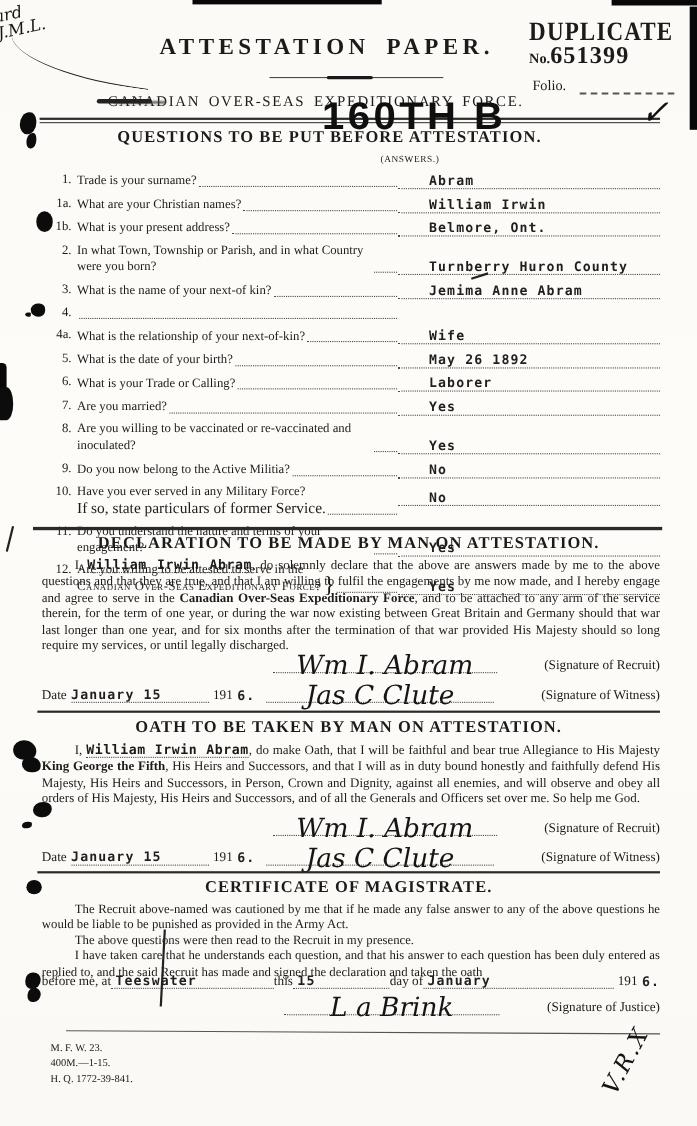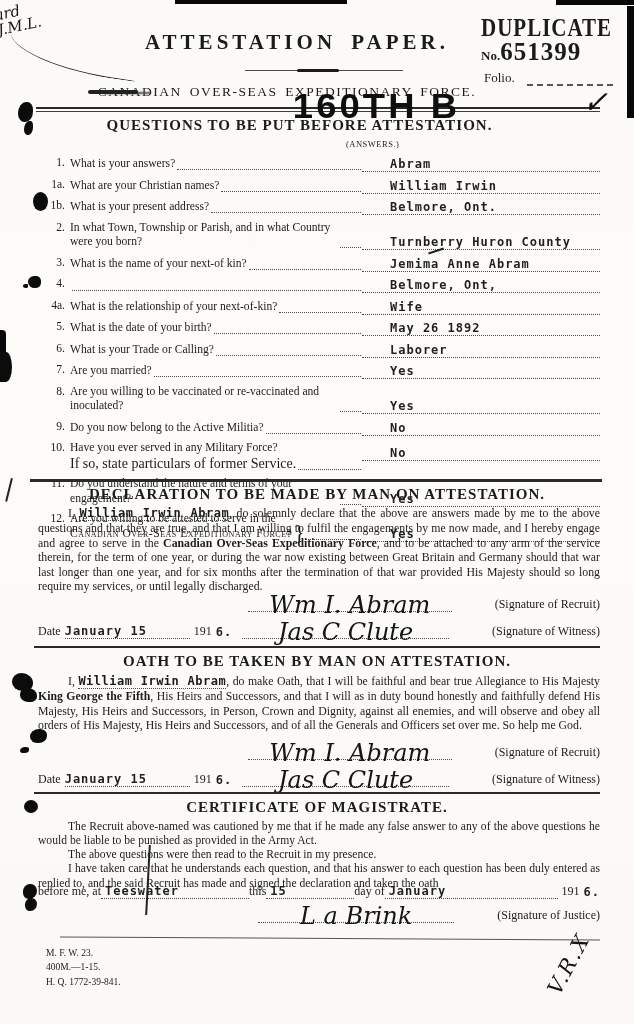--- a/index.html
+++ b/index.html
@@ -15,21 +15,21 @@
   .rule{position:absolute;background:#2a2a2a;}
   .blot{position:absolute;background:#0c0c0c;border-radius:50%;}
   .edgebar{position:absolute;background:#080808;}
   
   .title{top:30px;font-size:21px;font-weight:bold;letter-spacing:4px;word-spacing:6px;}
   .title-rule{top:70px;left:245px;width:158px;height:1px;background:#4a4a4a;}
   .title-rule-heavy{top:69px;left:297px;width:42px;height:3px;background:#1a1a1a;border-radius:2px;}
   .dup{left:481px;top:18px;line-height:1.0;}
   .dup-word{font-size:21px;font-weight:bold;letter-spacing:1px;transform:scaleY(1.15);display:inline-block;}
   .dup-no{font-size:13px;font-weight:bold;}
-  .dup-num{font-size:25px;font-weight:bold;letter-spacing:1px;}
+  .dup-num{font-size:22px;font-weight:bold;letter-spacing:1px;}
   .folio{left:484px;top:70px;font-size:13px;}
   .folio-dots{left:527px;top:84px;width:86px;border-bottom:2px dashed #555;}
   .subtitle{top:84px;left:-60px;right:0;text-align:center;font-size:13.5px;letter-spacing:1.5px;word-spacing:3px;}
   .smudge{top:90px;left:88px;width:50px;height:4px;background:#222;border-radius:2px;box-shadow:14px 1px 2px -1px #444;}
   .force-rule1{top:107px;left:36px;width:564px;height:2px;}
   .force-rule2{top:111px;left:36px;width:564px;height:1px;background:#3d3d3d;}
   .unit-stamp{top:86px;left:296px;font-family:"Liberation Sans", sans-serif;font-weight:bold;
               font-size:35px;letter-spacing:3px;transform:scaleX(1.04);color:#0f0f0f;}
   .q-heading{top:117px;left:-35px;right:0;text-align:center;font-size:15px;font-weight:bold;letter-spacing:1px;}
   .answers-label{top:139px;left:346px;font-size:8.5px;letter-spacing:.5px;}
@@ -107,21 +107,21 @@
   <div class="abs checkmark cursive">✓</div>
 
   <div class="abs q-heading">QUESTIONS TO BE PUT BEFORE ATTESTATION.</div>
   <div class="abs answers-label">(ANSWERS.)</div>
 
   <div class="abs qwrap">
 
     <div class="qrow">
       <span class="qnum">1.</span>
       <span class="qcell">
-          <span class="qtext-block">What is your answers?</span>
+          <span class="qtext-block">Trade is your surname?</span>
           <span class="qleader"></span>
         </span>
       <span class="acell"><span class="typed">Abram</span></span>
     </div>
 
     <div class="qrow">
       <span class="qnum">1a.</span>
       <span class="qcell">
           <span class="qtext-block">What are your Christian names?</span>
           <span class="qleader"></span>
@@ -154,21 +154,20 @@
           <span class="qleader"></span>
         </span>
       <span class="acell"><span class="typed">Jemima Anne Abram</span></span>
     </div>
 
     <div class="qrow">
       <span class="qnum">4.</span>
       <span class="qcell">
           <span class="qleader"></span>
         </span>
-      <span class="acell"><span class="typed">Belmore, Ont,</span></span>
     </div>
 
     <div class="qrow">
       <span class="qnum">4a.</span>
       <span class="qcell">
           <span class="qtext-block">What is the relationship of your next-of-kin?</span>
           <span class="qleader"></span>
         </span>
       <span class="acell"><span class="typed">Wife</span></span>
     </div>

